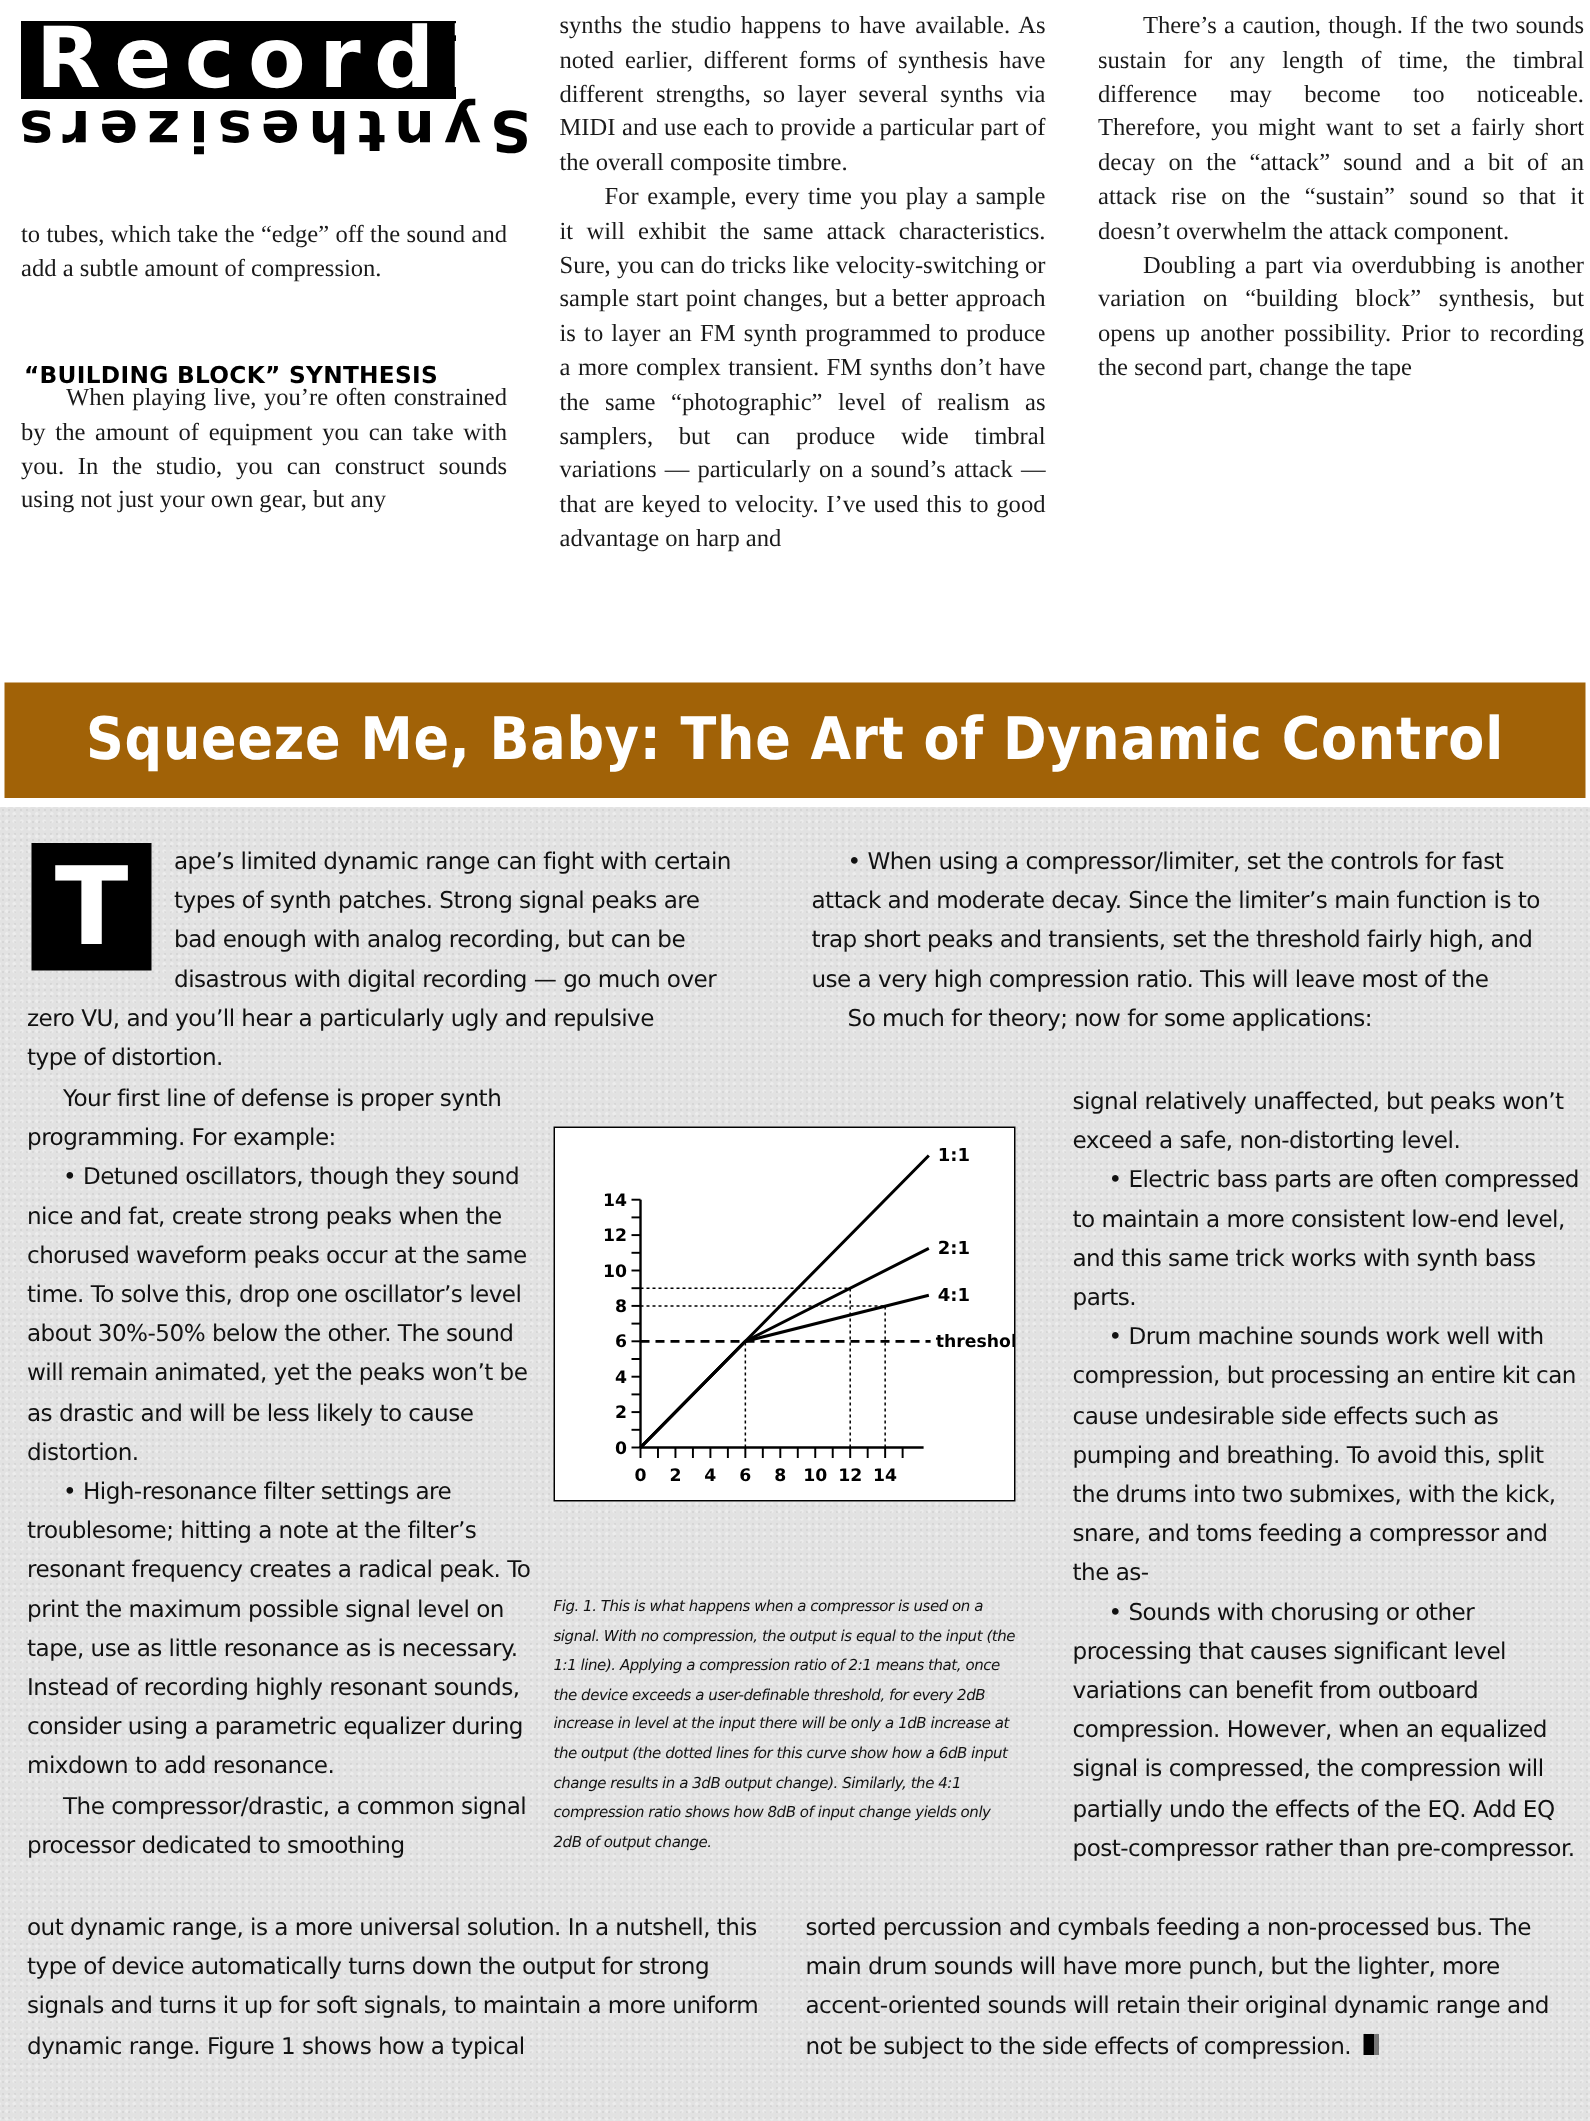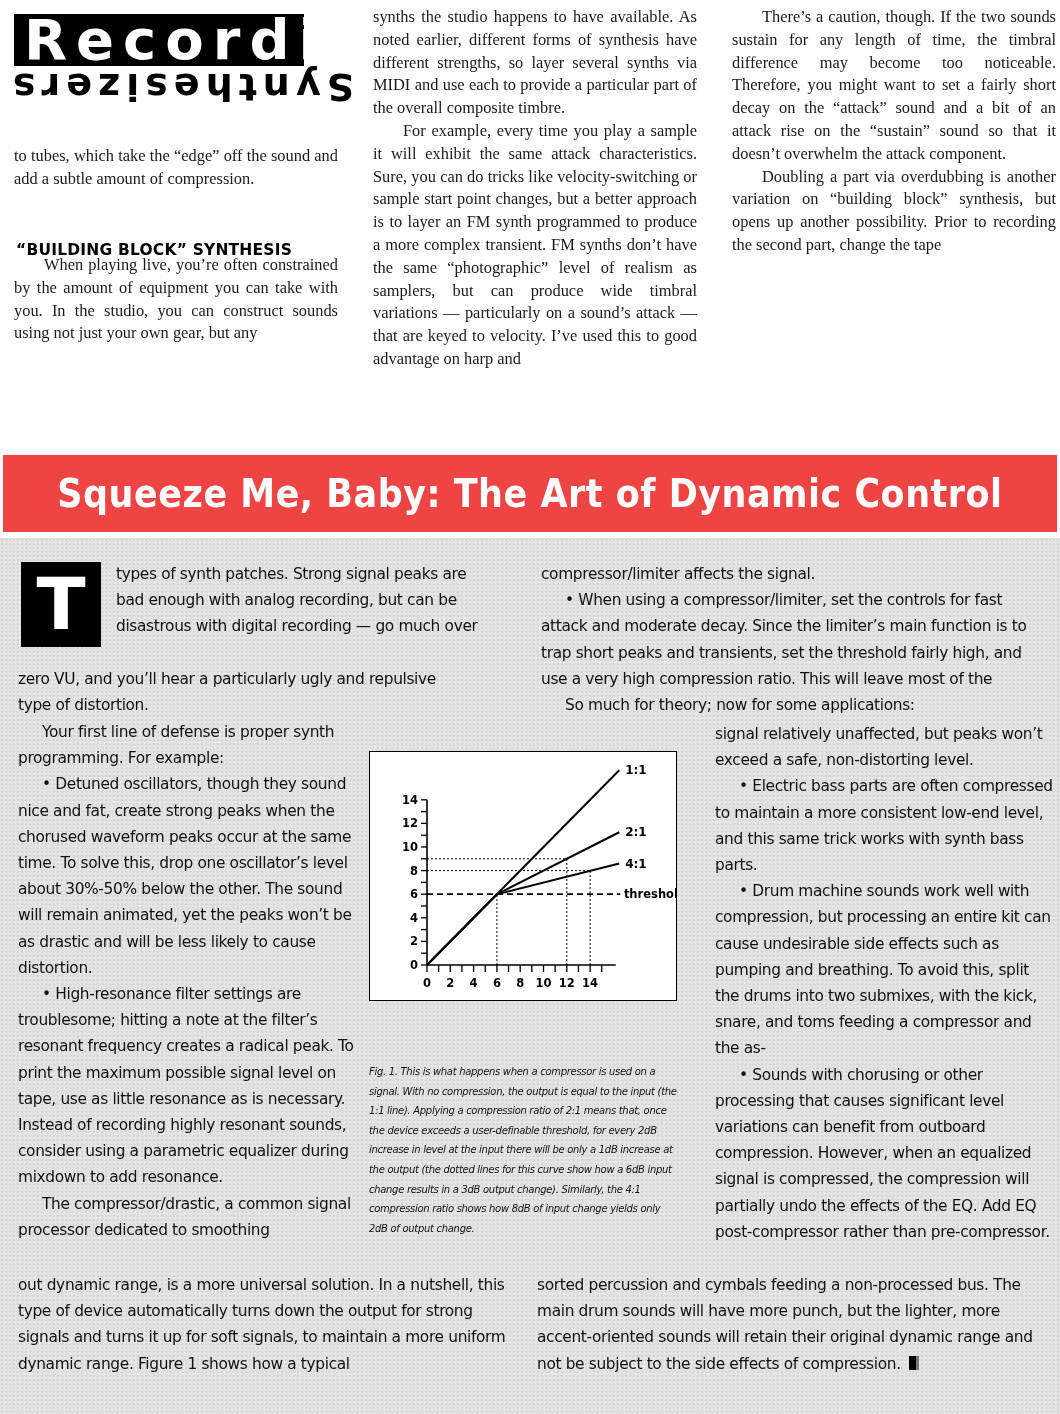--- a/index.html
+++ b/index.html
@@ -37,21 +37,21 @@
   .col3 { left: 732px; top: 6px; width: 324px; }
   .subhead {
     left: 16px; top: 241px; width: 322px;
     font-family: "DejaVu Sans", sans-serif; font-weight: bold; font-size: 15.5px;
     letter-spacing: 0.2px; color: #000; white-space: nowrap;
   }
   .col1b { left: 14px; top: 254px; width: 324px; }
 
   
   .banner {
-    left: 3px; top: 455px; width: 1054px; height: 77px; background: #ef4444;
+    left: 3px; top: 455px; width: 1054px; height: 77px; background: #a16207;
     display: flex; align-items: center; justify-content: center;
   }
   .banner span {
     color: #fff; font-family: "DejaVu Sans", sans-serif; font-weight: bold;
     font-size: 35px; letter-spacing: 0.5px; transform: scaleY(1.12);
   }
 
   
   .panel {
     left: 0; top: 538px; width: 1060px; height: 876px;
@@ -125,20 +125,21 @@
 
 <div class="abs banner">
   <span>Squeeze Me, Baby: The Art of Dynamic Control</span>
 </div>
 
 <div class="abs panel"></div>
 
 <div class="abs dropcap">T</div>
 
 <div class="abs sans lead-block">
+  <p>ape’s limited dynamic range can fight with certain</p>
   <p>types of synth patches. Strong signal peaks are</p>
   <p>bad enough with analog recording, but can be</p>
   <p>disastrous with digital recording — go much over</p>
 </div>
 <div class="abs sans lead-rest">
   <p>zero VU, and you’ll hear a particularly ugly and repulsive</p>
   <p>type of distortion.</p>
 </div>
 
 <div class="abs sans left-col">
@@ -146,21 +147,20 @@
   <p class="ind">• Detuned oscillators, though they sound nice and fat, create strong peaks when the chorused waveform peaks occur at the same time. To solve this, drop one oscillator’s level about 30%-50% below the other. The sound will remain animated, yet the peaks won’t be as drastic and will be less likely to cause distortion.</p>
   <p class="ind">• High-resonance filter settings are troublesome; hitting a note at the filter’s resonant frequency creates a radical peak. To print the maximum possible signal level on tape, use as little resonance as is necessary. Instead of recording highly resonant sounds, consider using a parametric equalizer during mixdown to add resonance.</p>
   <p class="ind">The compressor/drastic, a common signal processor dedicated to smoothing</p>
 </div>
 
 <div class="abs sans bottom-left">
   <p>out dynamic range, is a more universal solution. In a nutshell, this type of device automatically turns down the output for strong signals and turns it up for soft signals, to maintain a more uniform dynamic range. Figure 1 shows how a typical</p>
 </div>
 
 <div class="abs sans right-top">
-  <p>compressor/limiter affects the signal.</p>
   <p class="ind">• When using a compressor/limiter, set the controls for fast attack and moderate decay. Since the limiter’s main function is to trap short peaks and transients, set the threshold fairly high, and use a very high compression ratio. This will leave most of the</p>
   <p class="ind">So much for theory; now for some applications:</p>
 </div>
 
 <div class="abs sans right-col">
   <p>signal relatively unaffected, but peaks won’t exceed a safe, non-distorting level.</p>
   <p class="ind">• Electric bass parts are often compressed to maintain a more consistent low-end level, and this same trick works with synth bass parts.</p>
   <p class="ind">• Drum machine sounds work well with compression, but processing an entire kit can cause undesirable side effects such as pumping and breathing. To avoid this, split the drums into two submixes, with the kick, snare, and toms feeding a compressor and the as-</p>
   <p class="ind">• Sounds with chorusing or other processing that causes significant level variations can benefit from outboard compression. However, when an equalized signal is compressed, the compression will partially undo the effects of the EQ. Add EQ post-compressor rather than pre-compressor.</p>
 </div>

